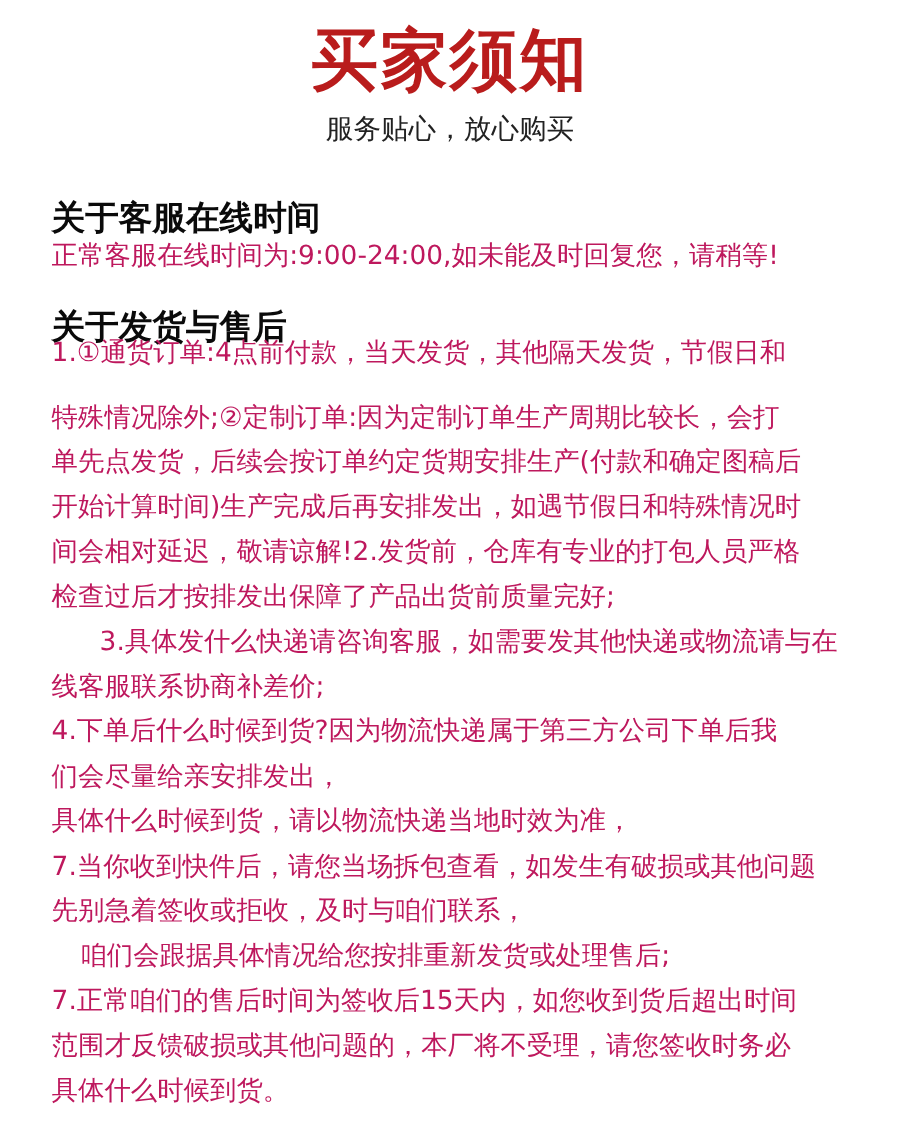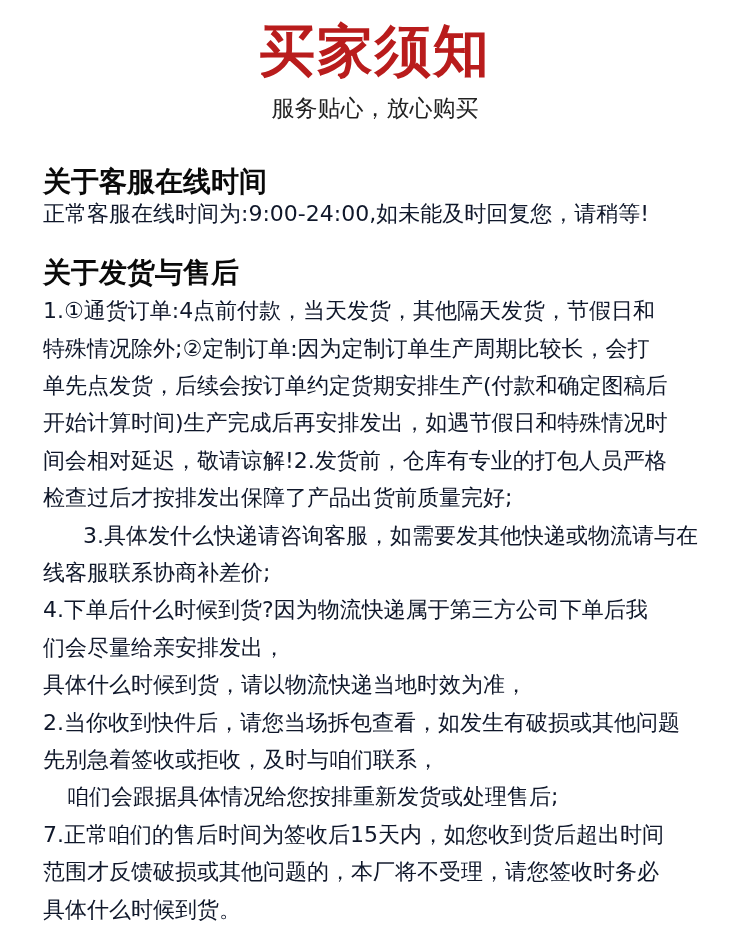--- a/index.html
+++ b/index.html
@@ -43,45 +43,45 @@
       font-size: 28px;
       font-weight: bold;
       line-height: 36px;
       color: #0a0a0a;
     }
     .body-line {
       position: absolute;
       left: 43px;
       font-size: 22px;
       line-height: 30px;
-      color: #0f172a;
+      color: #be185d;
       white-space: nowrap;
     }
   </style>
 </head>
 <body>
 
 <div>
   <div class="page-title">买家须知</div>
   <div class="page-subtitle">服务贴心，放心购买</div>
 
   <div class="section-heading" style="top:164px;">关于客服在线时间</div>
   <div class="body-line" style="top:199px;">正常客服在线时间为:9:00-24:00,如未能及时回复您，请稍等!</div>
 
   <div class="section-heading" style="top:255px;">关于发货与售后</div>
-  <div class="body-line" style="top:296px;text-align:center;">1.①通货订单:4点前付款，当天发货，其他隔天发货，节假日和</div>
+  <div class="body-line" style="top:280px;text-align:center;">1.①通货订单:4点前付款，当天发货，其他隔天发货，节假日和</div>
   <div class="body-line" style="top:334px;">特殊情况除外;②定制订单:因为定制订单生产周期比较长，会打</div>
   <div class="body-line" style="top:371px;">单先点发货，后续会按订单约定货期安排生产(付款和确定图稿后</div>
   <div class="body-line" style="top:408px;">开始计算时间)生产完成后再安排发出，如遇节假日和特殊情况时</div>
   <div class="body-line" style="top:446px;">间会相对延迟，敬请谅解!2.发货前，仓库有专业的打包人员严格</div>
   <div class="body-line" style="top:483px;">检查过后才按排发出保障了产品出货前质量完好;</div>
   <div class="body-line" style="top:521px;margin-left:40px;">3.具体发什么快递请咨询客服，如需要发其他快递或物流请与在</div>
   <div class="body-line" style="top:558px;">线客服联系协商补差价;</div>
   <div class="body-line" style="top:595px;">4.下单后什么时候到货?因为物流快递属于第三方公司下单后我</div>
   <div class="body-line" style="top:633px;">们会尽量给亲安排发出，</div>
   <div class="body-line" style="top:670px;">具体什么时候到货，请以物流快递当地时效为准，</div>
-  <div class="body-line" style="top:708px;">2.当你收到快件后，请您当场拆包查看，如发生有破损或其他问题</div>
+  <div class="body-line" style="top:708px;">7.当你收到快件后，请您当场拆包查看，如发生有破损或其他问题</div>
   <div class="body-line" style="top:745px;">先别急着签收或拒收，及时与咱们联系，</div>
   <div class="body-line" style="top:782px;margin-left:24px;">咱们会跟据具体情况给您按排重新发货或处理售后;</div>
   <div class="body-line" style="top:820px;">7.正常咱们的售后时间为签收后15天内，如您收到货后超出时间</div>
   <div class="body-line" style="top:857px;">范围才反馈破损或其他问题的，本厂将不受理，请您签收时务必</div>
   <div class="body-line" style="top:895px;">具体什么时候到货。</div>
 </div>
 
 </body></html>

